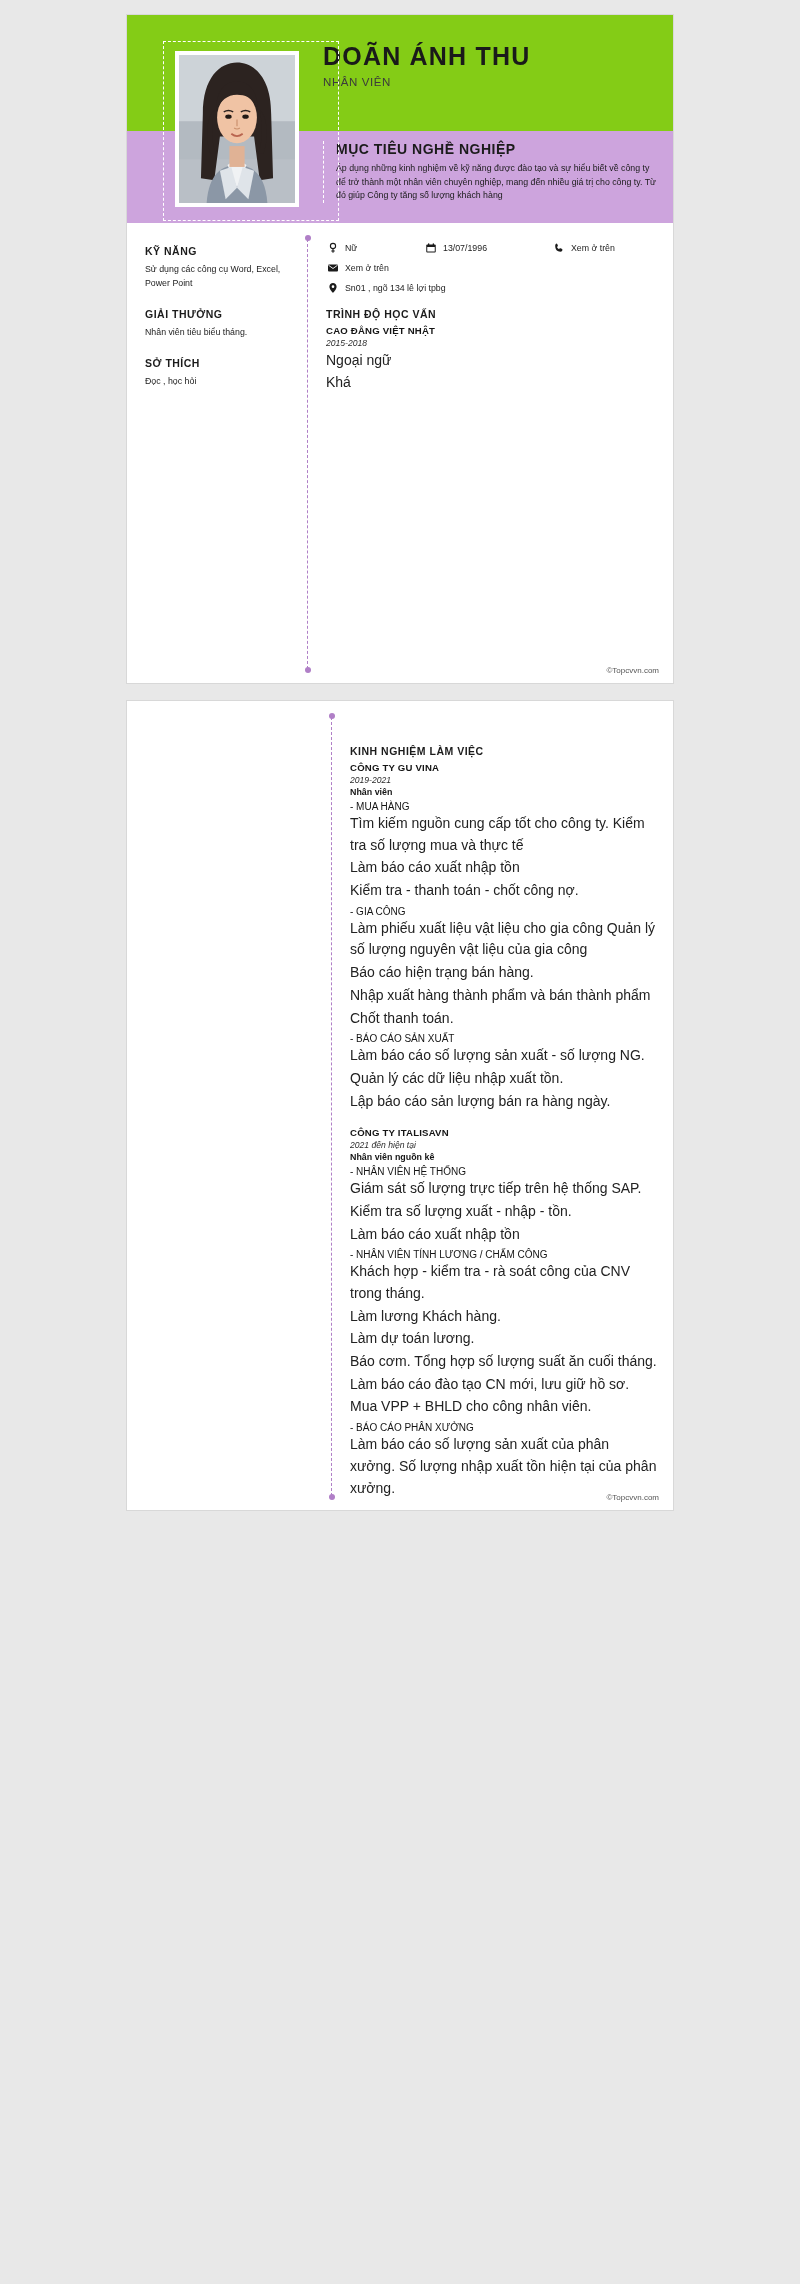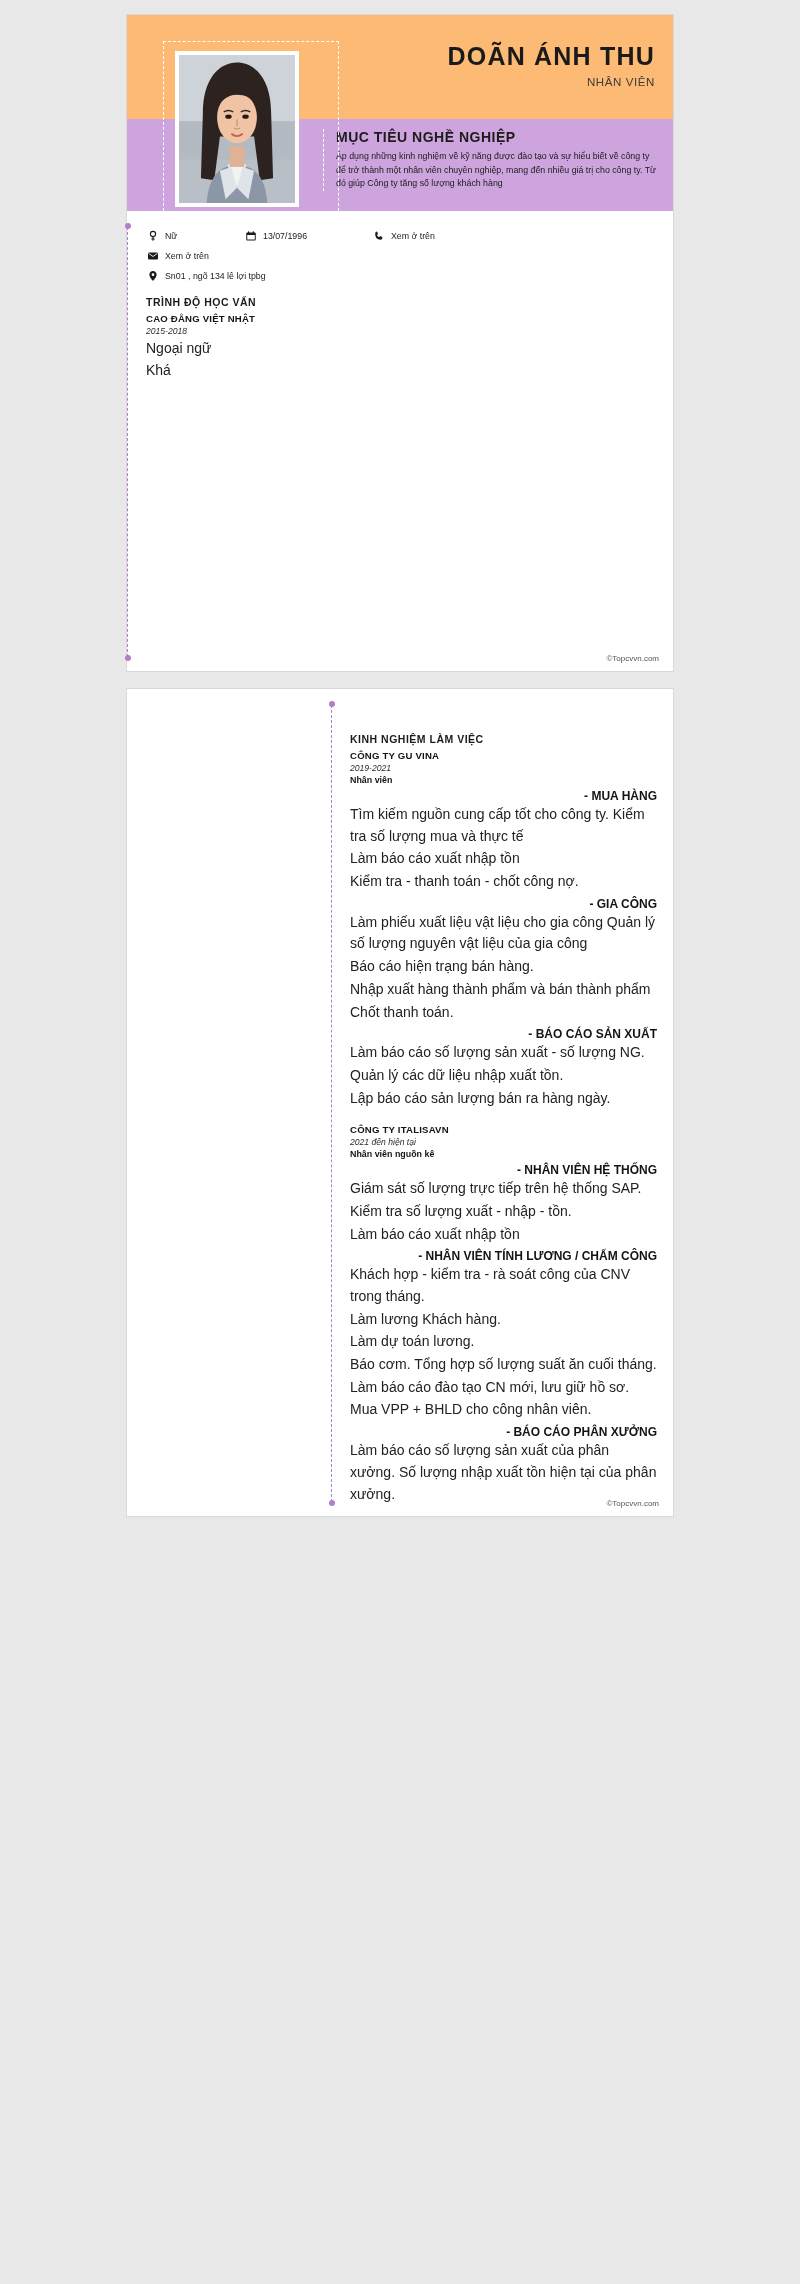--- a/index.html
+++ b/index.html
@@ -18,23 +18,22 @@
     margin: 0 auto;
     background: #ffffff;
     position: relative;
     border: 1px solid #d8d8d8;
   }
   .sheet + .sheet { margin-top: 16px; }
 
   
   .header {
     position: relative;
-    height: 104px;
-    background: #fdba74;
-    text-align: right;
+    height: 116px;
+    background: #84cc16;
   }
   .name-block {
     position: absolute;
     left: 196px;
     top: 28px;
     right: 18px;
   }
   .name {
     font-size: 25px;
     font-weight: bold;
@@ -214,25 +213,24 @@
   
   .body-row.p2 { min-height: 760px; padding-left: 24px; }
   .left-col.p2 { width: 180px; }
   .exp-role {
     font-size: 8.9px;
     font-weight: bold;
     color: #141414;
     margin: 2px 0 1px 0;
   }
   .exp-sub {
-    font-size: 12px;
-    font-weight: bold;
+    font-size: 10px;
+    font-weight: normal;
     color: #141414;
     margin: 4px 0 1px 0;
-    text-align: right;
   }
   .exp-line {
     font-size: 14px;
     color: #222;
     line-height: 1.55;
     margin: 0 0 1px 0;
   }
   .exp-gap { height: 12px; }
 </style>
 </head>
@@ -284,20 +282,30 @@
           <path d="M48 60 Q53 57 58 60" stroke="#2c2320" stroke-width="1.4" fill="none"></path>
           <path d="M66 60 Q71 57 76 60" stroke="#2c2320" stroke-width="1.4" fill="none"></path>
 
           <path d="M62 68 L62 75 M59 77 Q62 79 65 77" stroke="#c98f6c" stroke-width="1.2" fill="none"></path>
           <path d="M56 83 Q62 88 68 83" stroke="#b9654f" stroke-width="1.8" fill="none"></path>
         </svg>
       </div>
     </div>
 
     <div class="body-row">
+      <div class="left-col">
+        <p class="sec-title">KỸ NĂNG</p>
+        <p class="sec-text">Sử dụng các công cụ Word, Excel, Power Point</p>
+
+        <p class="sec-title spaced">GIẢI THƯỞNG</p>
+        <p class="sec-text">Nhân viên tiêu biểu tháng.</p>
+
+        <p class="sec-title spaced">SỞ THÍCH</p>
+        <p class="sec-text">Đọc , học hỏi</p>
+      </div>
 
       <div class="divider-col">
         <div class="dashed-v"></div>
         <div class="dot-top"></div>
         <div class="dot-bot"></div>
       </div>
 
       <div class="right-col">
 
         <div class="contact">

